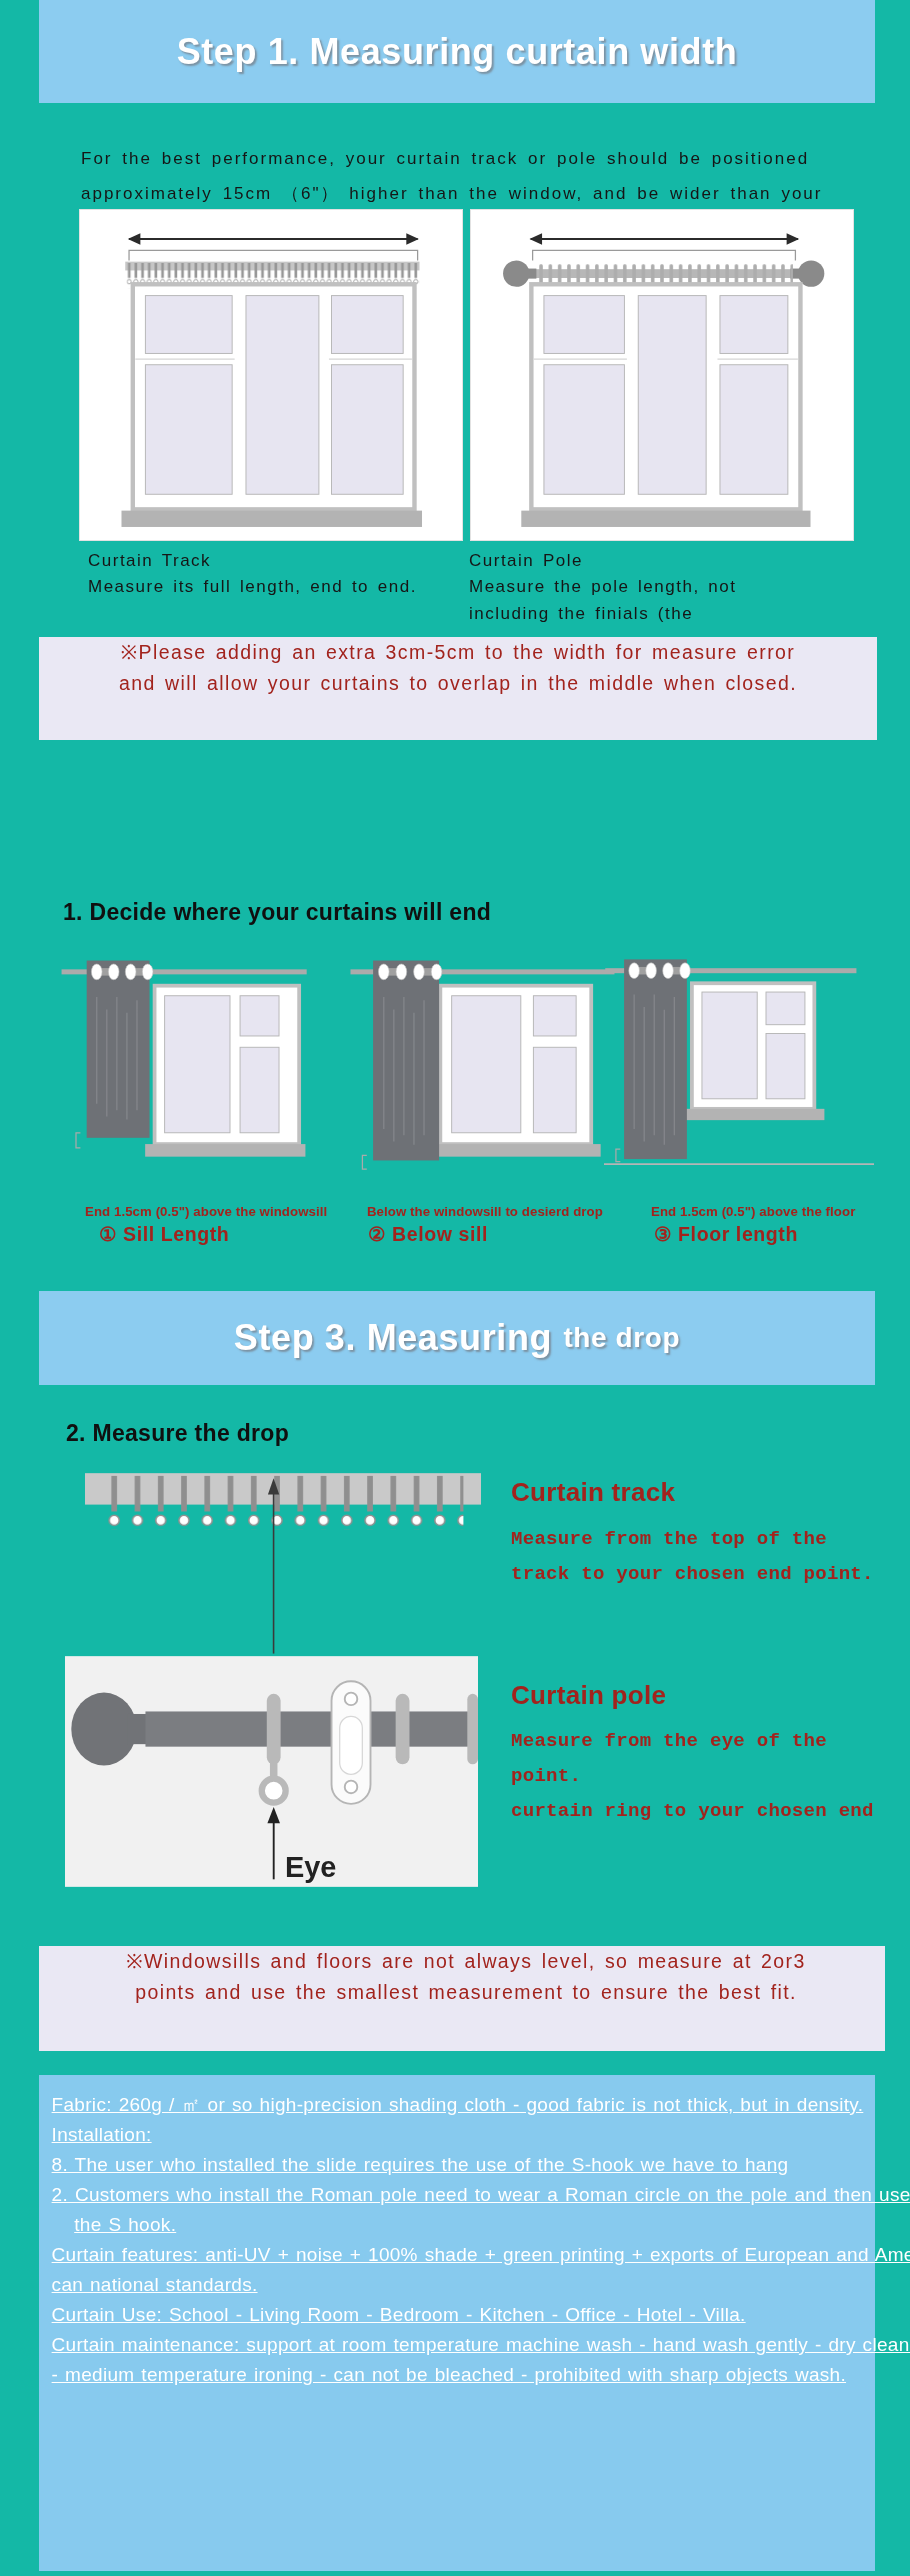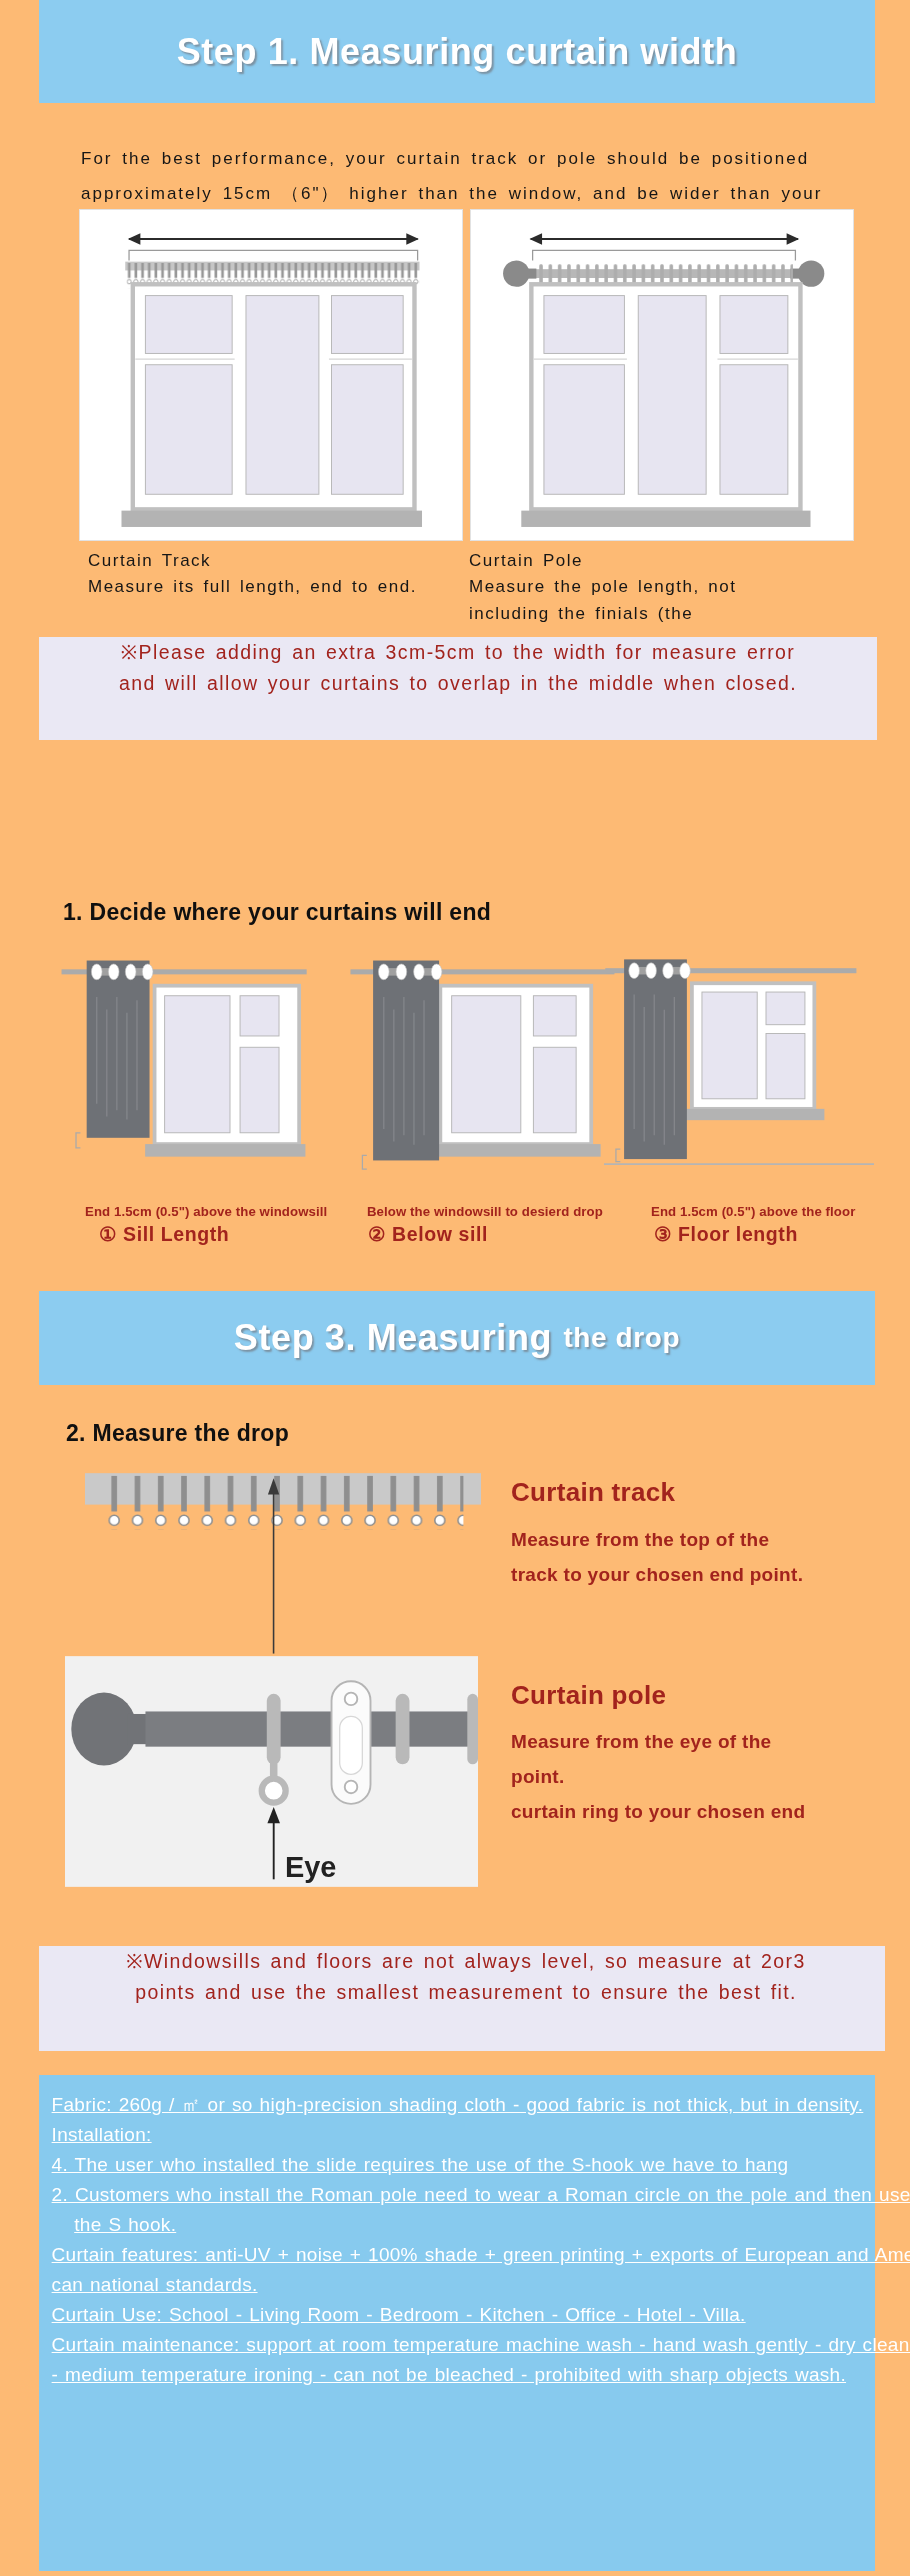--- a/index.html
+++ b/index.html
@@ -1,16 +1,16 @@
 <!DOCTYPE html>
 <html style="font-size:10px"><head>
 <meta charset="utf-8">
 <style>
   html,body{margin:0;padding:0;background:#ffffff;}
-  .page{position:relative;width:910px;height:2576px;background:#fdba74;overflow:hidden;
+  .page{position:relative;width:910px;height:2576px;background:#14b8a6;overflow:hidden;
         font-family:"Liberation Sans",sans-serif;}
   .banner{position:absolute;left:39px;width:836px;background:#8cccf0;color:#ffffff;
           font-weight:bold;display:flex;align-items:center;justify-content:center;
           text-shadow:1.9px 1.9px 1.9px rgba(120,135,148,0.85);letter-spacing:0.6px;white-space:nowrap;}
   #banner1{top:0;height:103px;font-size:36px;}
   #banner2{top:765px;height:104px;font-size:36px;}
   #banner3{top:1291px;height:94px;font-size:36px;}
   #banner3 .sub{font-size:28px;margin-left:11.3px;font-weight:bold;}
   .intro{position:absolute;left:81px;top:141px;font-size:17px;letter-spacing:2px;
          word-spacing:3.1px;line-height:35px;color:#161616;white-space:nowrap;}
@@ -36,21 +36,21 @@
              letter-spacing:0.6px;white-space:nowrap;margin-top:48px;}
   .opt-desc{position:absolute;color:#a2231d;font-weight:bold;font-size:13.2px;
             letter-spacing:0.1px;white-space:nowrap;}
   #lab1{left:99px;top:1175px;} #desc1{left:85px;top:1204px;}
   #lab2{left:368px;top:1175px;} #desc2{left:367px;top:1204px;}
   #lab3{left:654px;top:1175px;} #desc3{left:651px;top:1204px;}
   .red-title{position:absolute;left:511px;color:#a2231d;font-weight:bold;font-size:26px;
              letter-spacing:0.3px;white-space:nowrap;}
   #track-title{top:1477px;} #pole-title{top:1680px;}
   .red-body{position:absolute;left:511px;color:#a2231d;font-weight:bold;font-size:19px;
-            line-height:35px;letter-spacing:0.3px;white-space:nowrap;}
+            line-height:35px;letter-spacing:0.3px;white-space:nowrap;font-family:Liberation Mono, monospace;}
   #track-body{top:1522px;} #pole-body{top:1724px;}
   #track-svg{position:absolute;left:85px;top:1468px;}
   #pole-svg{position:absolute;left:65px;top:1656px;}
   .info{position:absolute;left:39px;top:2075px;width:836px;height:496px;background:#87caee;
         color:#ffffff;font-size:19px;letter-spacing:0.3px;word-spacing:1.3px;
         padding:15px 0 0 12.6px;box-sizing:border-box;text-decoration:underline;}
   .info .line{line-height:30px;white-space:nowrap;}
   .info .indent{padding-left:22.6px;}
 </style>
 </head>
@@ -289,21 +289,21 @@
   </div>
 
   <div class="note" id="note2">
     <div>※Windowsills and floors are not always level, so measure at 2or3</div>
     <div>points and use the smallest measurement to ensure the best fit.</div>
   </div>
 
   <div class="info">
     <div class="line">Fabric: 260g / ㎡ or so high-precision shading cloth - good fabric is not thick, but in density.</div>
     <div class="line">Installation:</div>
-    <div class="line">4. The user who installed the slide requires the use of the S-hook we have to hang</div>
+    <div class="line">8. The user who installed the slide requires the use of the S-hook we have to hang</div>
     <div class="line">2. Customers who install the Roman pole need to wear a Roman circle on the pole and then use</div>
     <div class="line indent">the S hook.</div>
     <div class="line">Curtain features: anti-UV + noise + 100% shade + green printing + exports of European and Ameri-</div>
     <div class="line">can national standards.</div>
     <div class="line">Curtain Use: School - Living Room - Bedroom - Kitchen - Office - Hotel - Villa.</div>
     <div class="line">Curtain maintenance: support at room temperature machine wash - hand wash gently - dry cleaning</div>
     <div class="line">- medium temperature ironing - can not be bleached - prohibited with sharp objects wash.</div>
   </div>
 
 </div>

